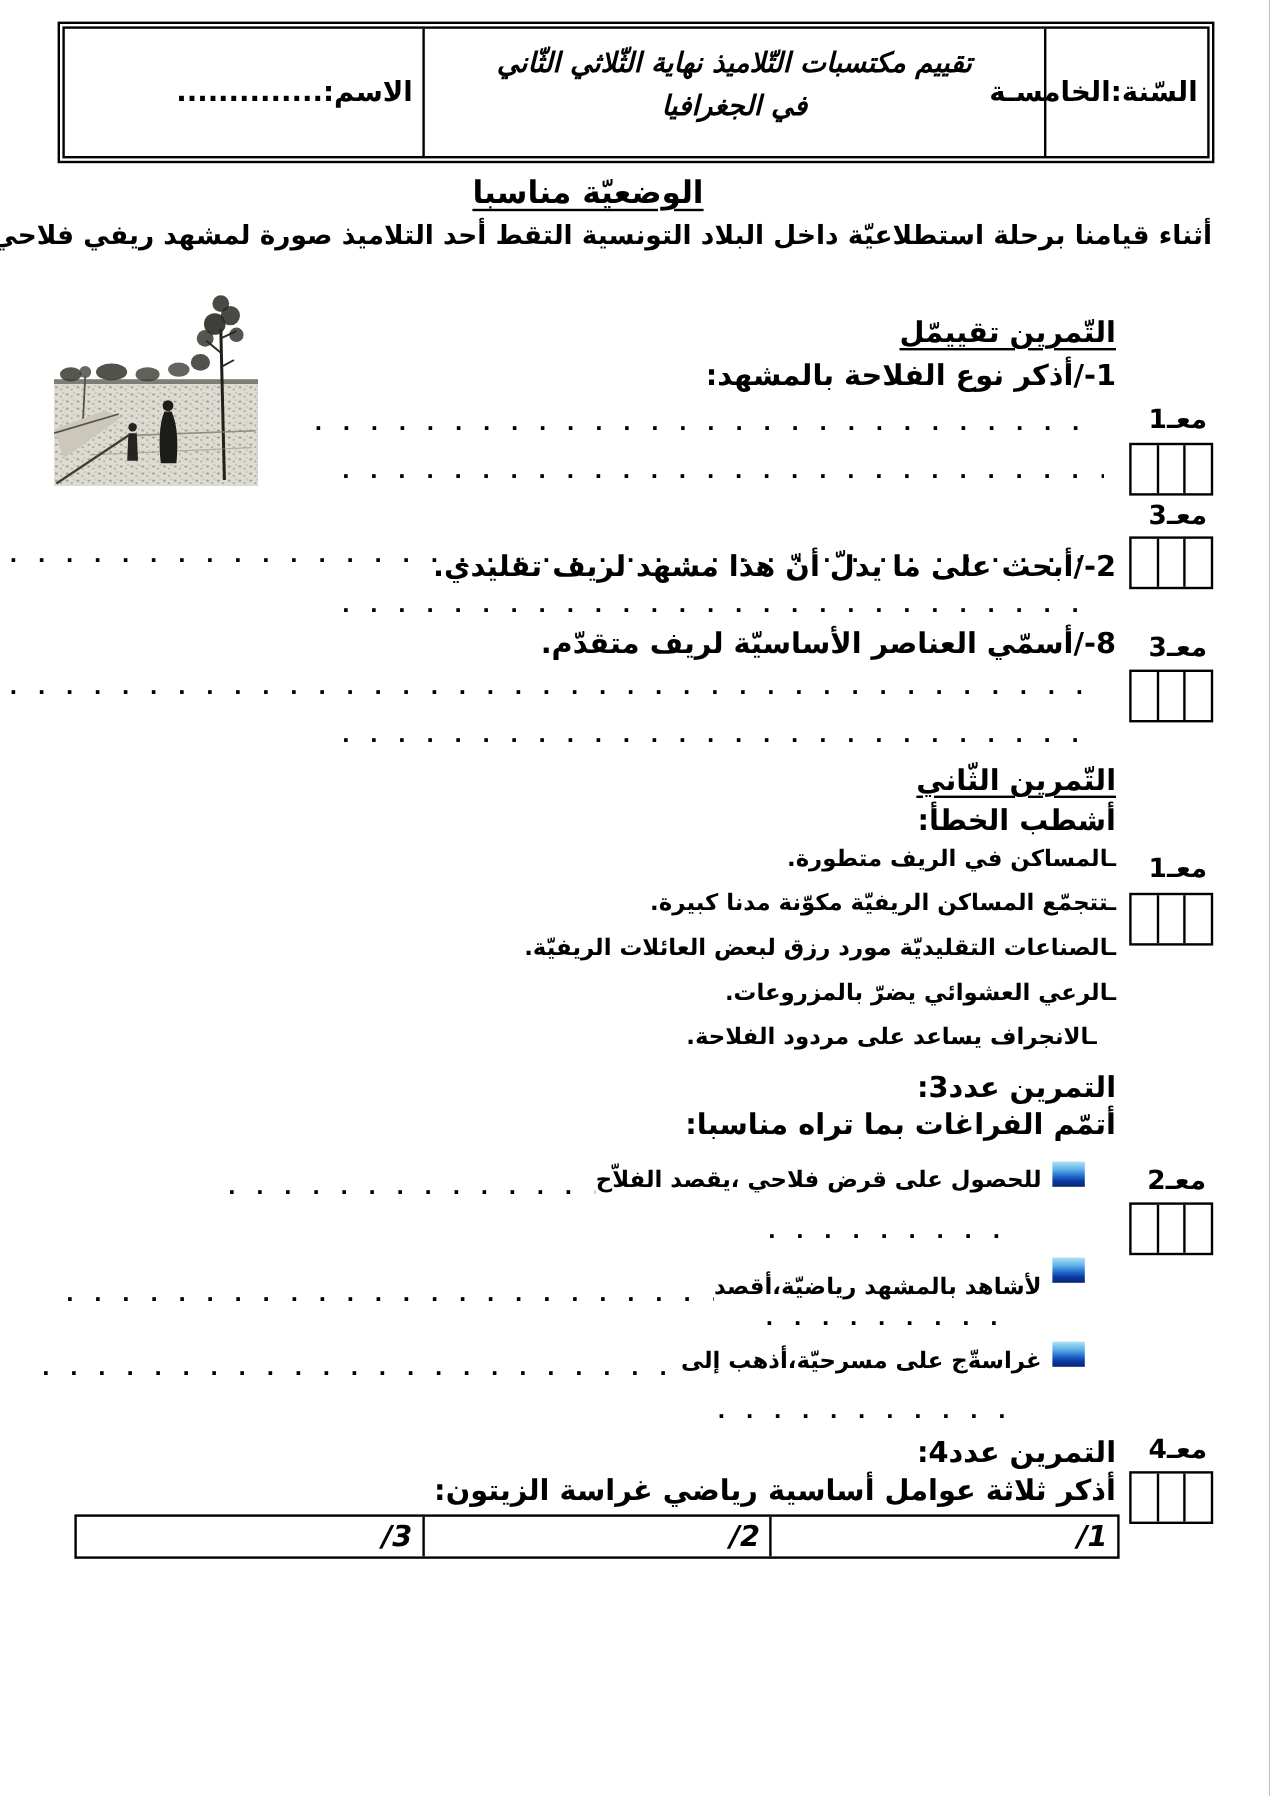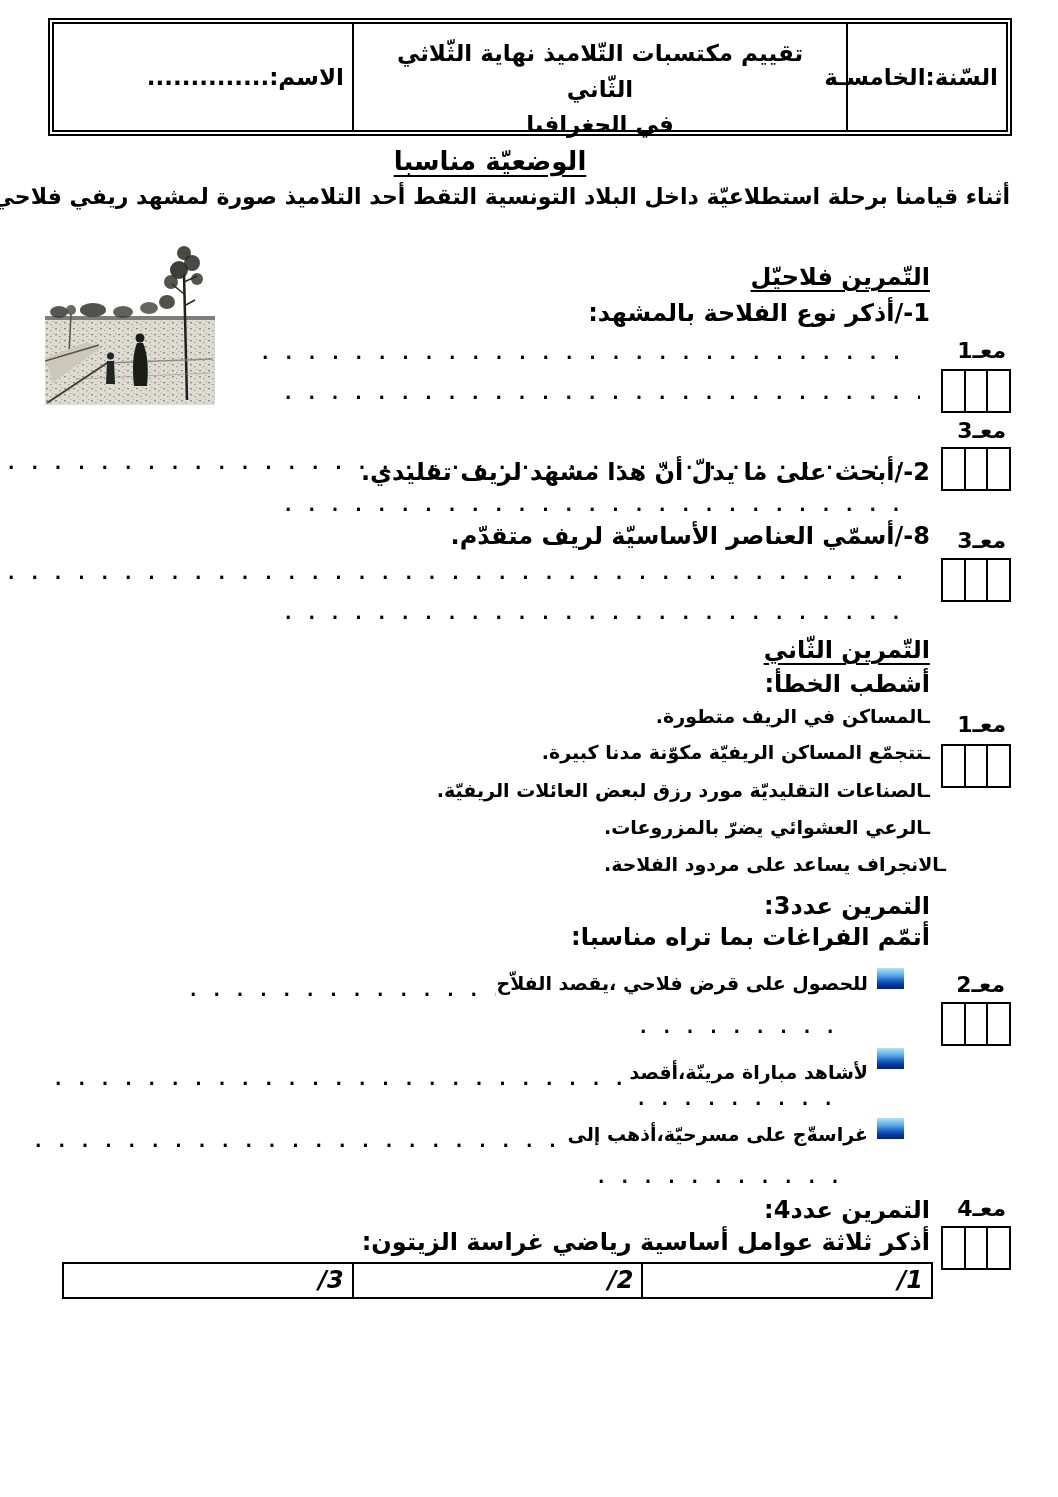--- a/index.html
+++ b/index.html
@@ -12,22 +12,22 @@
   .abs { position:absolute; }
   .txt { font-size:19px; line-height:1.2; white-space:nowrap; }
   .big { font-size:24px; }
   .uline { text-decoration:underline; text-decoration-thickness:2px; text-underline-offset:5px; }
   .center { text-align:center; }
 
   
   .hdr { border:6px double #000; display:flex; flex-direction:row; background:#fff; box-sizing:border-box; }
   .hdr .cell { box-sizing:border-box; display:flex; flex-direction:column; justify-content:center; padding:4px 8px; }
   .hdr .cell + .cell { border-left:none; border-right:2px solid #000; }
-  .hdr .c-year  { width:158px; font-size:23px; }
-  .hdr .c-title { flex:1; text-align:center; font-size:23px; justify-content:flex-start; padding-top:12px; line-height:1.55; }
+  .hdr .c-year  { width:134px; font-size:23px; }
+  .hdr .c-title { flex:1; text-align:center; font-size:23px; justify-content:flex-start; padding-top:12px; line-height:1.55;font-style:italic; }
   .hdr .c-name  { width:300px; font-size:23px; }
 
   
   .dots {
     direction:ltr; text-align:left; white-space:nowrap; overflow:hidden;
     font-size:17px; letter-spacing:4px; word-spacing:3px; height:22px; line-height:22px;
   }
 
   
   .fillrow { display:flex; direction:rtl; align-items:center; }
@@ -116,21 +116,21 @@
       <path d="M2,161 L62,121" stroke="#3f3d35" stroke-width="2" fill="none"></path>
 
       <path d="M92,101 C88,110 87,126 89,144 L102,144 C104,124 102,110 98,101 Z" fill="#1c1c18"></path>
       <circle cx="95" cy="96" r="4.5" fill="#1c1c18"></circle>
 
       <path d="M62,119 L69,119 L70,142 L61,142 Z" fill="#242420"></path>
       <circle cx="65.5" cy="114" r="3.5" fill="#242420"></circle>
     </svg>
   </div>
 
-  <div class="abs txt big uline" style="top:263px; right:128px;">التّمرين فلاحيّل</div>
+  <div class="abs txt big uline" style="top:263px; right:128px;">التّمرين تقييمّل</div>
   <div class="abs txt big" style="top:299px; right:128px;">1-/أذكر نوع الفلاحة بالمشهد:</div>
 
   <div class="abs mark" style="top:338px; right:52px;">معـ1</div>
   <div class="abs gbox" style="top:369px; left:941px;">
     <span></span>
       <span></span>
       <span></span>
   </div>
 
   <div class="abs dots" style="top:342px; left:262px; width:645px;">. . . . . . . . . . . . . . . . . . . . . . . . . . . . . . . . . . . . . . . . . . . . . . . . . . . . . . . . . . . . . . . . . . . . . . . . . . . . . . . . . . . . . . . . . . . . . . . . . . . . . . . . . . . . . . . . . . . . . . . . . . . .</div>
@@ -165,41 +165,41 @@
   <div class="abs gbox" style="top:744px; left:941px;">
     <span></span>
       <span></span>
       <span></span>
   </div>
 
   <div class="abs txt" style="top:705px; right:128px;">ـالمساكن في الريف متطورة.</div>
   <div class="abs txt" style="top:779px; right:128px;">ـالصناعات التقليديّة مورد رزق لبعض العائلات الريفيّة.</div>
   <div class="abs txt" style="top:741px; right:128px;">ـتتجمّع المساكن الريفيّة  مكوّنة مدنا كبيرة.</div>
   <div class="abs txt" style="top:816px; right:128px;">ـالرعي العشوائي يضرّ بالمزروعات.</div>
-  <div class="abs txt" style="top:853px; right:112px;">ـالانجراف  يساعد على مردود الفلاحة.</div>
+  <div class="abs txt" style="top:853px; right:144px;">ـالانجراف  يساعد على مردود الفلاحة.</div>
 
   <div class="abs txt big" style="top:892px; right:128px;">التمرين عدد3:</div>
   <div class="abs txt big" style="top:923px; right:128px;">أتمّم  الفراغات بما تراه مناسبا:</div>
 
   <div class="abs bullet" style="top:968px; right:154px;"></div>
   <div class="abs fillrow" style="top:960px; left:190px; width:678px; height:46px;">
     <span class="txt">للحصول على قرض فلاحي ،يقصد الفلاّح</span>
     <span class="dots">. . . . . . . . . . . . . . . . . . . . . . . . . . . . . . . . . . . . . . . . . . . . . . . . . . . . . . . . . . . . . . . . . . . . . . . . . . . . . . . . . . . . . . . . . . . . . . . . . . . . . . . . . . . . . . . . . . . . . . . . . . . .</span>
   </div>
   <div class="abs mark" style="top:972px; right:53px;">معـ2</div>
   <div class="abs gbox" style="top:1002px; left:941px;">
     <span></span>
       <span></span>
       <span></span>
   </div>
   <div class="abs dots" style="top:1016px; left:640px; width:195px;">. . . . . . . . . . . . . . . . . . . . . . . . . . . . . . . . . . . . . . . . . . . . . . . . . . . . . . . . . . . . . . . . . . . . . . . . . . . . . . . . . . . . . . . . . . . . . . . . . . . . . . . . . . . . . . . . . . . . . . . . . . . .</div>
 
   <div class="abs bullet" style="top:1048px; right:154px;"></div>
   <div class="abs fillrow" style="top:1050px; left:55px; width:813px; height:44px;">
-    <span class="txt">لأشاهد مباراة مرينّة،أقصد</span>
+    <span class="txt">لأشاهد بالمشهد رياضيّة،أقصد</span>
     <span class="dots">. . . . . . . . . . . . . . . . . . . . . . . . . . . . . . . . . . . . . . . . . . . . . . . . . . . . . . . . . . . . . . . . . . . . . . . . . . . . . . . . . . . . . . . . . . . . . . . . . . . . . . . . . . . . . . . . . . . . . . . . . . . .</span>
   </div>
   <div class="abs dots" style="top:1088px; left:638px; width:205px;">. . . . . . . . . . . . . . . . . . . . . . . . . . . . . . . . . . . . . . . . . . . . . . . . . . . . . . . . . . . . . . . . . . . . . . . . . . . . . . . . . . . . . . . . . . . . . . . . . . . . . . . . . . . . . . . . . . . . . . . . . . . .</div>
 
   <div class="abs bullet" style="top:1118px; right:154px;"></div>
   <div class="abs fillrow" style="top:1112px; left:35px; width:833px; height:44px;">
     <span class="txt">غراسةّج على مسرحيّة،أذهب إلى</span>
     <span class="dots">. . . . . . . . . . . . . . . . . . . . . . . . . . . . . . . . . . . . . . . . . . . . . . . . . . . . . . . . . . . . . . . . . . . . . . . . . . . . . . . . . . . . . . . . . . . . . . . . . . . . . . . . . . . . . . . . . . . . . . . . . . . .</span>
   </div>
   <div class="abs dots" style="top:1166px; left:598px; width:258px;">. . . . . . . . . . . . . . . . . . . . . . . . . . . . . . . . . . . . . . . . . . . . . . . . . . . . . . . . . . . . . . . . . . . . . . . . . . . . . . . . . . . . . . . . . . . . . . . . . . . . . . . . . . . . . . . . . . . . . . . . . . . .</div>

